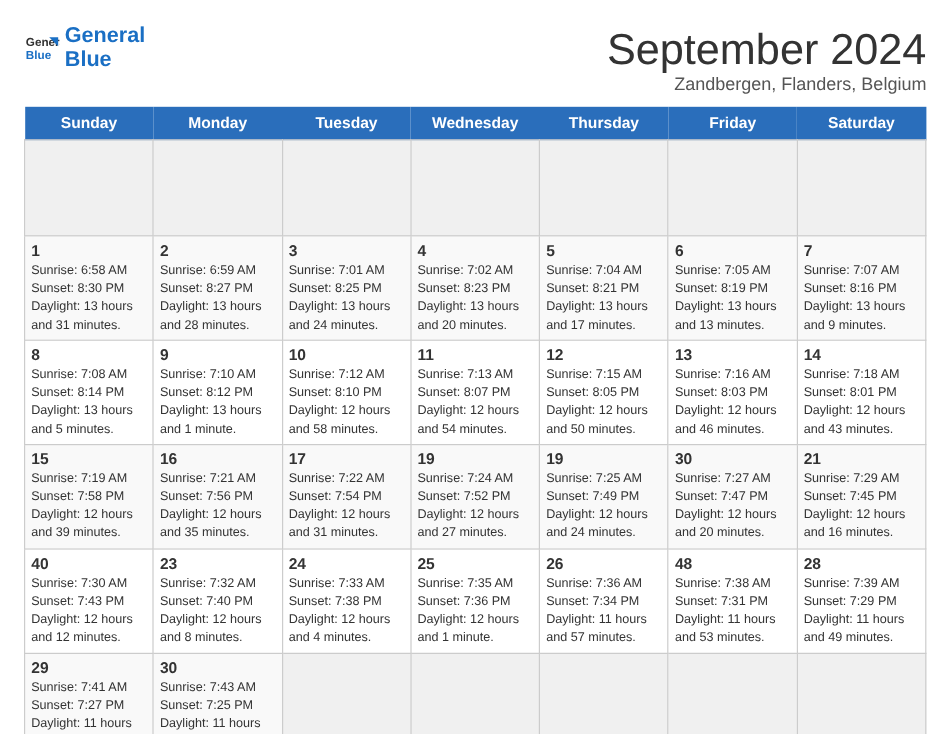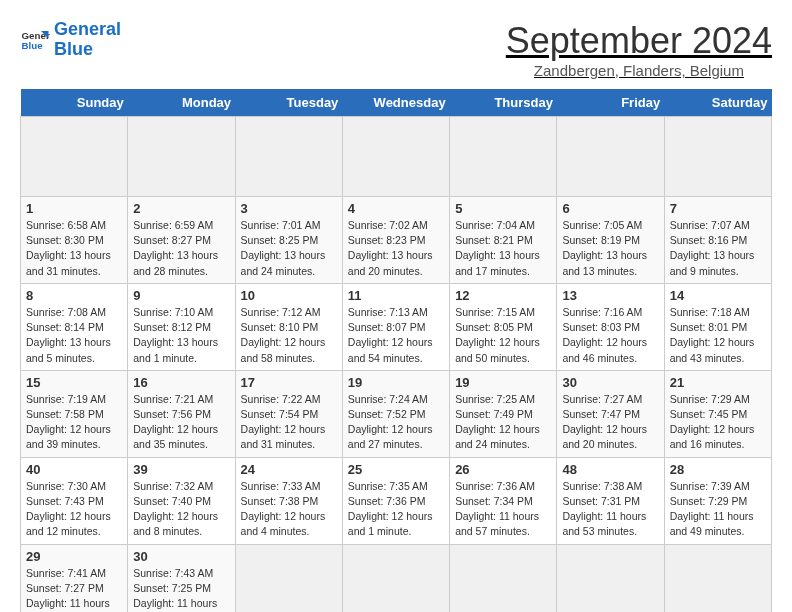--- a/index.html
+++ b/index.html
@@ -28,42 +28,41 @@
       line-height: 1.1;
     }
     .logo-text span {
       color: #1a6fc4;
     }
     .logo-icon {
       width: 30px;
       height: 30px;
     }
     .title-section {
-      text-align: center;
-      text-decoration: underline;
+      text-align: right;
     }
     .month-title {
       font-size: 36px;
       font-weight: normal;
       color: #333;
     }
     .subtitle {
       font-size: 15px;
       color: #555;
     }
     table {
       width: 100%;
       border-collapse: collapse;
       font-size: 11px;
     }
     thead tr th {
       background-color: #2a6ebb;
       color: white;
       padding: 6px 4px;
-      text-align: right;
+      text-align: center;
       font-size: 13px;
       font-weight: bold;
     }
     tbody tr td {
       border: 1px solid #ccc;
       vertical-align: top;
       padding: 4px 5px;
       height: 80px;
       width: 107px;
       background: #fff;
@@ -224,21 +223,21 @@
           <span class="day-number">21</span>
           <div class="day-info">Sunrise: 7:29 AM<br>Sunset: 7:45 PM<br>Daylight: 12 hours and 16 minutes.</div>
         </td>
       </tr>
       <tr>
         <td>
           <span class="day-number">40</span>
           <div class="day-info">Sunrise: 7:30 AM<br>Sunset: 7:43 PM<br>Daylight: 12 hours and 12 minutes.</div>
         </td>
         <td>
-          <span class="day-number">39</span>
+          <span class="day-number">23</span>
           <div class="day-info">Sunrise: 7:32 AM<br>Sunset: 7:40 PM<br>Daylight: 12 hours and 8 minutes.</div>
         </td>
         <td>
           <span class="day-number">24</span>
           <div class="day-info">Sunrise: 7:33 AM<br>Sunset: 7:38 PM<br>Daylight: 12 hours and 4 minutes.</div>
         </td>
         <td>
           <span class="day-number">25</span>
           <div class="day-info">Sunrise: 7:35 AM<br>Sunset: 7:36 PM<br>Daylight: 12 hours and 1 minute.</div>
         </td>

